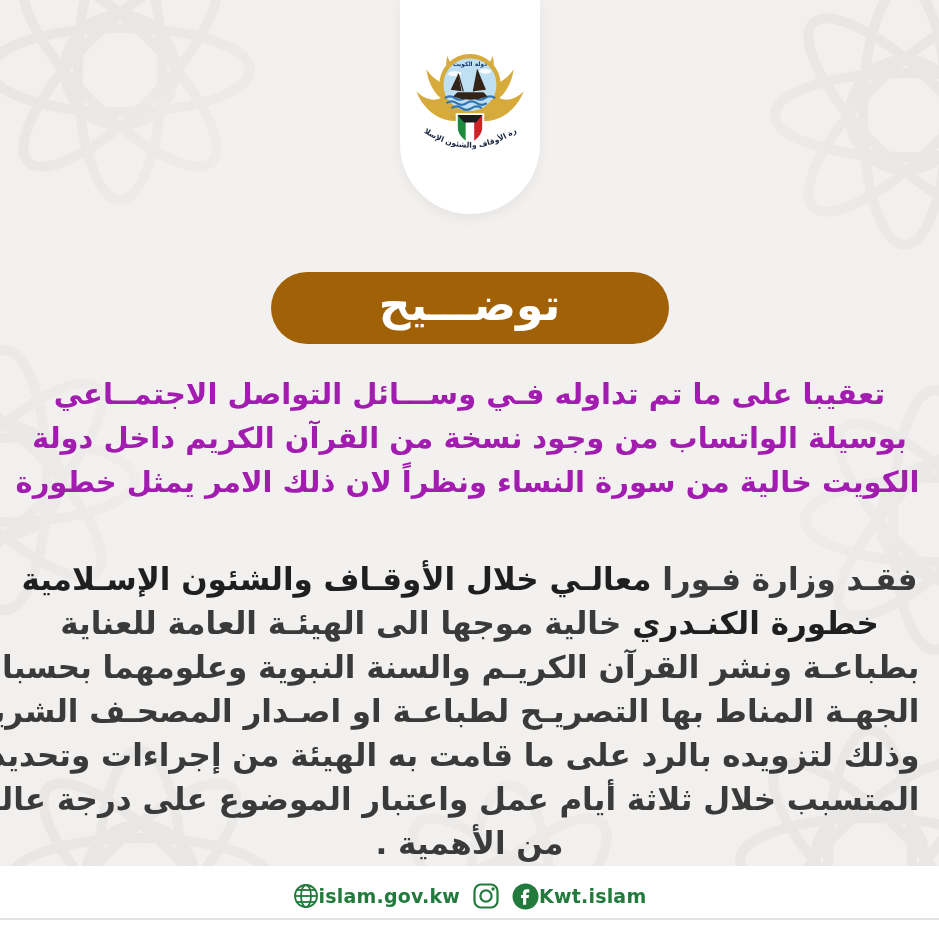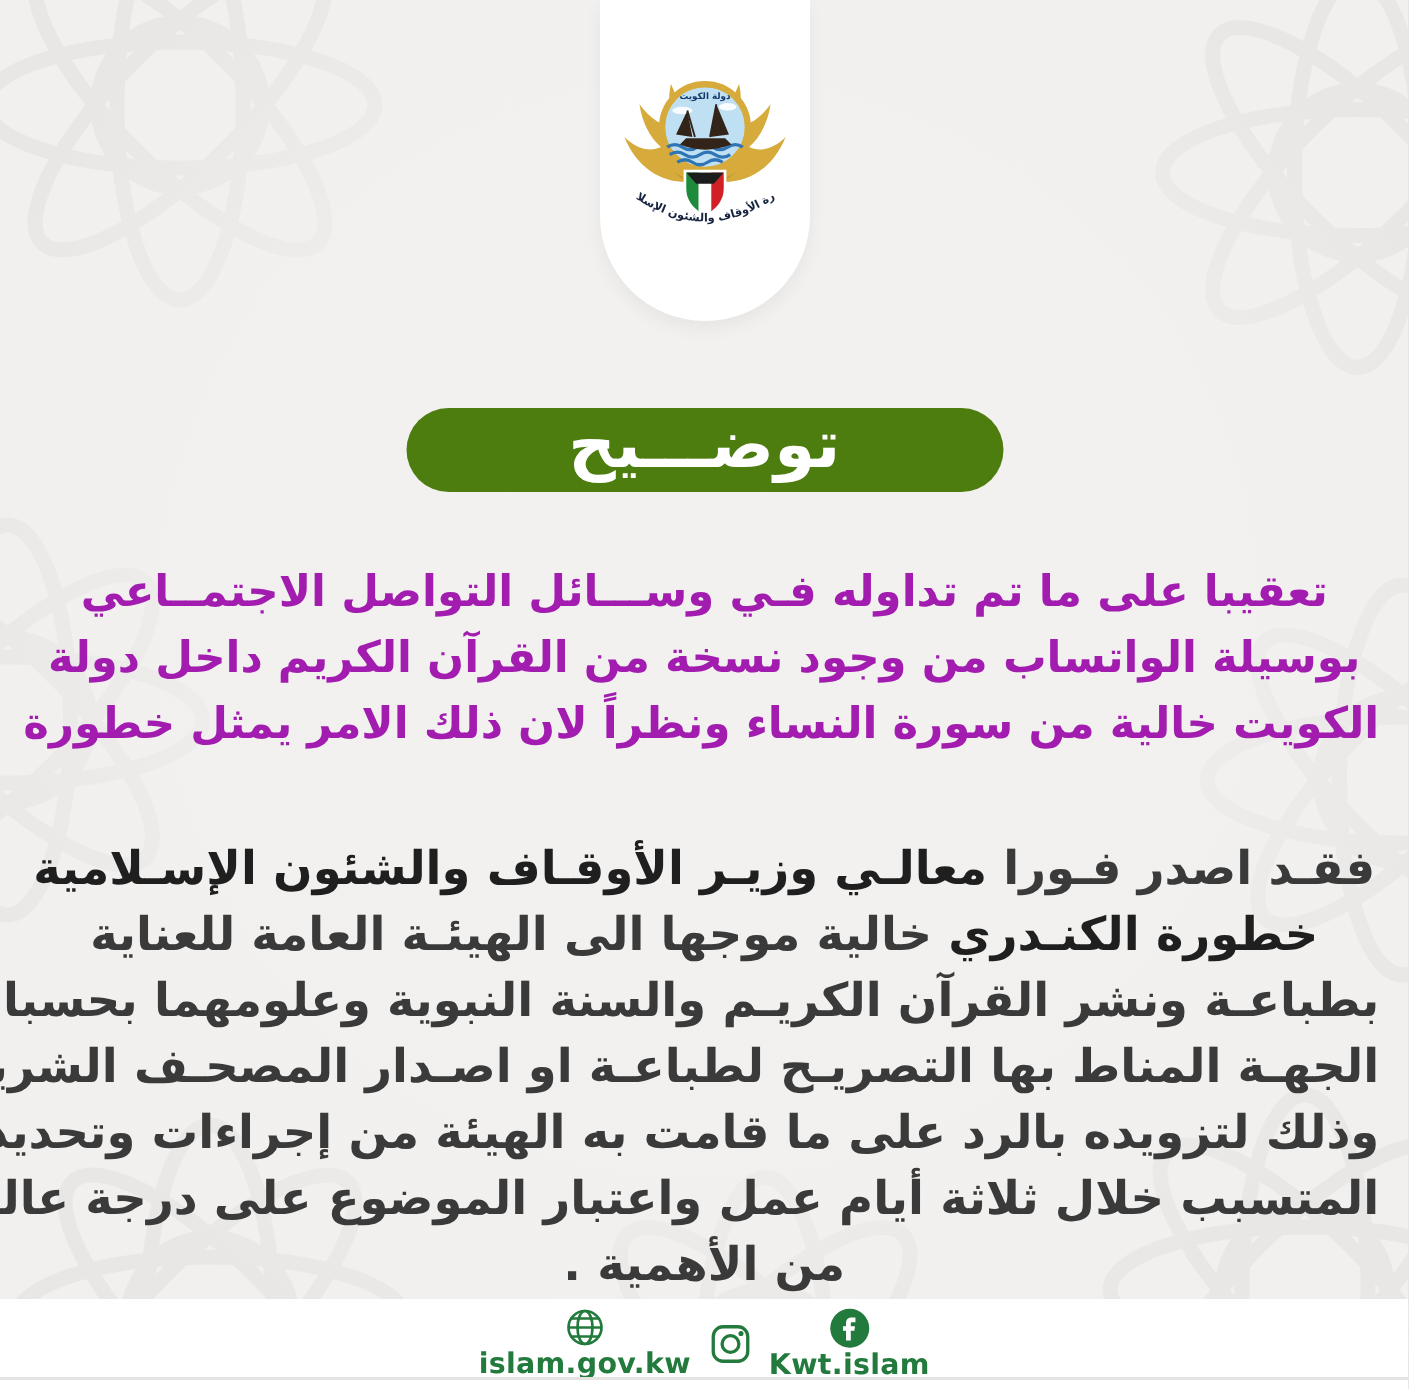--- a/index.html
+++ b/index.html
@@ -20,22 +20,22 @@
     width:140px;height:214px;background:#ffffff;
     border-radius:0 0 70px 70px;
     box-shadow:0 5px 12px rgba(0,0,0,0.05);
     display:flex;justify-content:center;align-items:flex-start;
   }
   .logo-tab svg{margin-top:46px;}
 
   
   .banner{
     position:absolute;top:272px;left:50%;transform:translateX(-50%);
-    width:398px;height:56px;border-radius:36px;
-    background:#4d7c0f;
+    width:398px;height:72px;border-radius:36px;
+    background:#a16207;
     display:flex;align-items:center;justify-content:center;
   }
   .banner-label{
     color:#ffffff;font-size:44px;font-weight:800;line-height:1;
     padding-bottom:6px;direction:rtl;
   }
 
   
   .para{
     position:absolute;left:50%;transform:translateX(-50%);
@@ -45,21 +45,21 @@
   .clarification{top:372px;color:#a21caf;font-size:29px;font-weight:700;}
   .statement{top:557px;color:#3a3a3a;font-size:31px;font-weight:600;}
   .statement .seg-bold{font-weight:800;color:#1f1f1f;}
 
   
   .footer{
     position:absolute;left:0;right:0;top:866px;bottom:0;background:#ffffff;
     display:flex;align-items:center;justify-content:center;gap:12px;
     direction:ltr;
   }
-  .footer-item{display:flex;align-items:center;gap:0;flex-direction:column;}
+  .footer-item{display:flex;align-items:center;gap:0;}
   .footer-label{color:#227a3d;font-size:19px;font-weight:700;letter-spacing:0.2px;}
   .footer-rule{position:absolute;left:0;right:0;bottom:6px;height:2px;background:#e4e3e1;}
   .icon{display:block;}
 </style>
 </head>
 <body>
 
 <div class="page">
 
   <svg class="pattern-layer" width="939" height="926" viewBox="0 0 939 926" aria-hidden="true">
@@ -135,21 +135,21 @@
     </div>
 
     <div class="para clarification">
       <div class="line">تعقيبا على ما تم تداوله فـي وســـائل التواصل الاجتمــاعي</div>
       <div class="line">بوسيلة الواتساب من وجود نسخة من القرآن الكريم داخل دولة</div>
       <div class="line">الكويت خالية من سورة النساء ونظراً لان ذلك الامر يمثل خطورة</div>
     </div>
 
     <div class="para statement">
       <div class="line">
-        <span>فقـد اصدر فـورا </span><span class="seg-bold">معالـي وزيـر الأوقـاف والشئون الإسـلامية</span>
+        <span>فقـد وزارة فـورا </span><span class="seg-bold">معالـي خلال الأوقـاف والشئون الإسـلامية</span>
       </div>
       <div class="line">
         <span class="seg-bold">خطورة الكنـدري </span><span>خالية موجها الى الهيئـة العامة للعناية</span>
       </div>
       <div class="line">بطباعـة ونشر القرآن الكريـم والسنة النبوية وعلومهما بحسبانها</div>
       <div class="line">الجهـة المناط بها التصريـح لطباعـة او اصـدار المصحـف الشريف</div>
       <div class="line">وذلك لتزويده بالرد على ما قامت به الهيئة من إجراءات وتحديد</div>
       <div class="line">المتسبب خلال ثلاثة أيام عمل واعتبار الموضوع على درجة عالية</div>
       <div class="line">من الأهمية .</div>
     </div>

